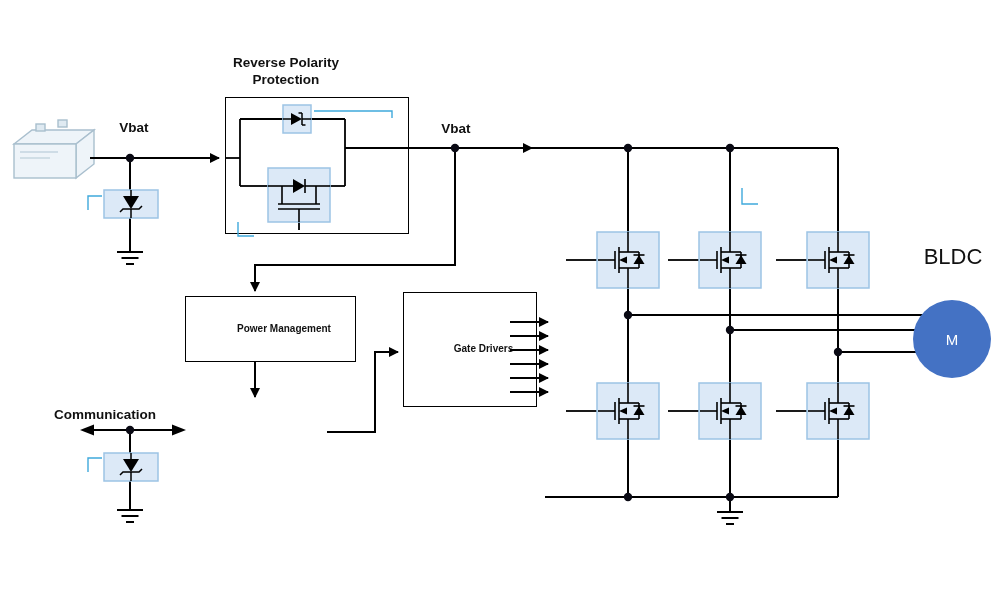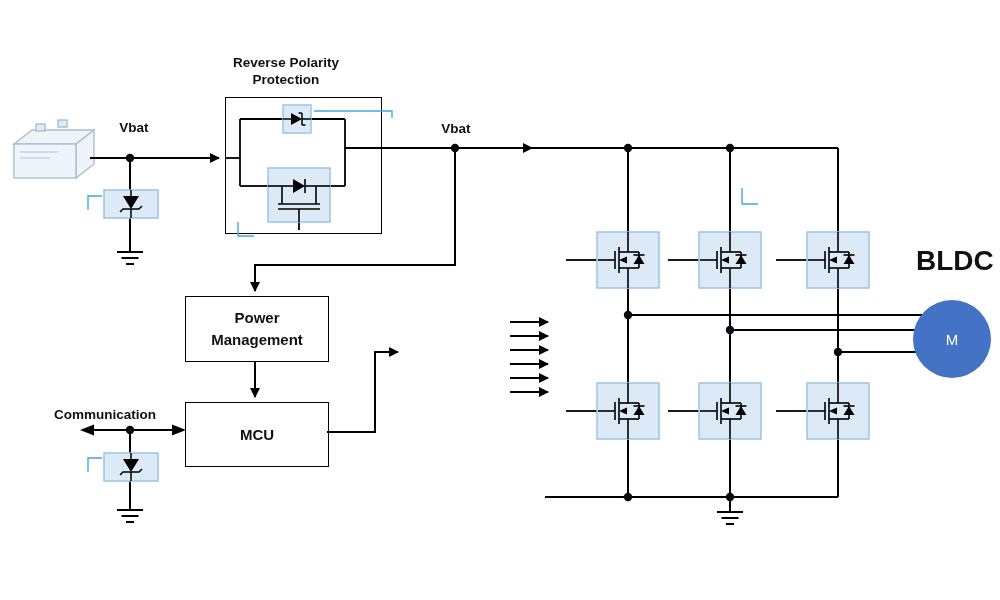--- a/index.html
+++ b/index.html
@@ -3,30 +3,31 @@
 <meta charset="utf-8">
 <style>
   html,body{margin:0;padding:0;background:#fff;}
   .canvas{
     position:relative;width:1000px;height:600px;background:#ffffff;
     font-family:"Liberation Sans",sans-serif;overflow:hidden;color:#111;
   }
   .box{
     position:absolute;background:#ffffff;border:1.6px solid #000;
     display:flex;align-items:center;justify-content:center;
-    text-align:center;font-weight:bold;font-size:15px;line-height:1.45;
+    text-align:center;font-weight:bold;font-size:10px;line-height:1.45;
     z-index:1;
+    padding-left:27px;
   }
   .box .wrap{display:block;}
   .lbl{
     position:absolute;font-weight:bold;font-size:13.5px;line-height:1.25;
     text-align:center;z-index:1;white-space:nowrap;
   }
   .lbl.multiline{white-space:normal;}
-  .bldc{font-size:28px;font-weight:700;}
+  .bldc{font-size:22px;font-weight:400;}
   svg.overlay{position:absolute;left:0;top:0;z-index:2;pointer-events:none;}
 </style>
 </head>
 <body>
 
 <div class="canvas">
 
   <div class="lbl" style="left:108px;top:120px;width:52px;">Vbat</div>
 
   <div class="lbl multiline" style="left:206px;top:55px;width:160px;">Reverse Polarity Protection</div>
@@ -38,24 +39,24 @@
   <div class="lbl" style="left:40px;top:407px;width:130px;">Communication</div>
 
   <div class="lbl bldc" style="left:916px;top:243px;width:74px;">BLDC</div>
 
   <div class="box" style="left:225px;top:97px;width:155px;height:135px;"></div>
 
   <div class="box" style="left:185px;top:296px;width:142px;height:64px;">
     <span class="wrap" style="width:110px;">Power Management</span>
   </div>
 
-  <div class="box" style="left:185px;top:402px;width:142px;height:63px;">
-    <span class="wrap">MCU</span>
+
+  <div class="box" style="left:403px;top:292px;width:105px;height:113px;">
+    <span class="wrap" style="width:64px;">Gate Drivers</span>
   </div>
-
 
   <svg class="overlay" width="1000" height="600" viewBox="0 0 1000 600">
     <defs>
       <marker id="arr" markerUnits="userSpaceOnUse" markerWidth="13" markerHeight="13" refX="10" refY="6" orient="auto">
         <path d="M1,1 L11,6 L1,11 z" fill="#000"></path>
       </marker>
 
       <g id="nmosBox">
         <rect x="0" y="0" width="62" height="56" fill="#dce9f7" stroke="#9cc3e5" stroke-width="1.5"></rect>
         <g stroke="#000" stroke-width="1.6" fill="none">

